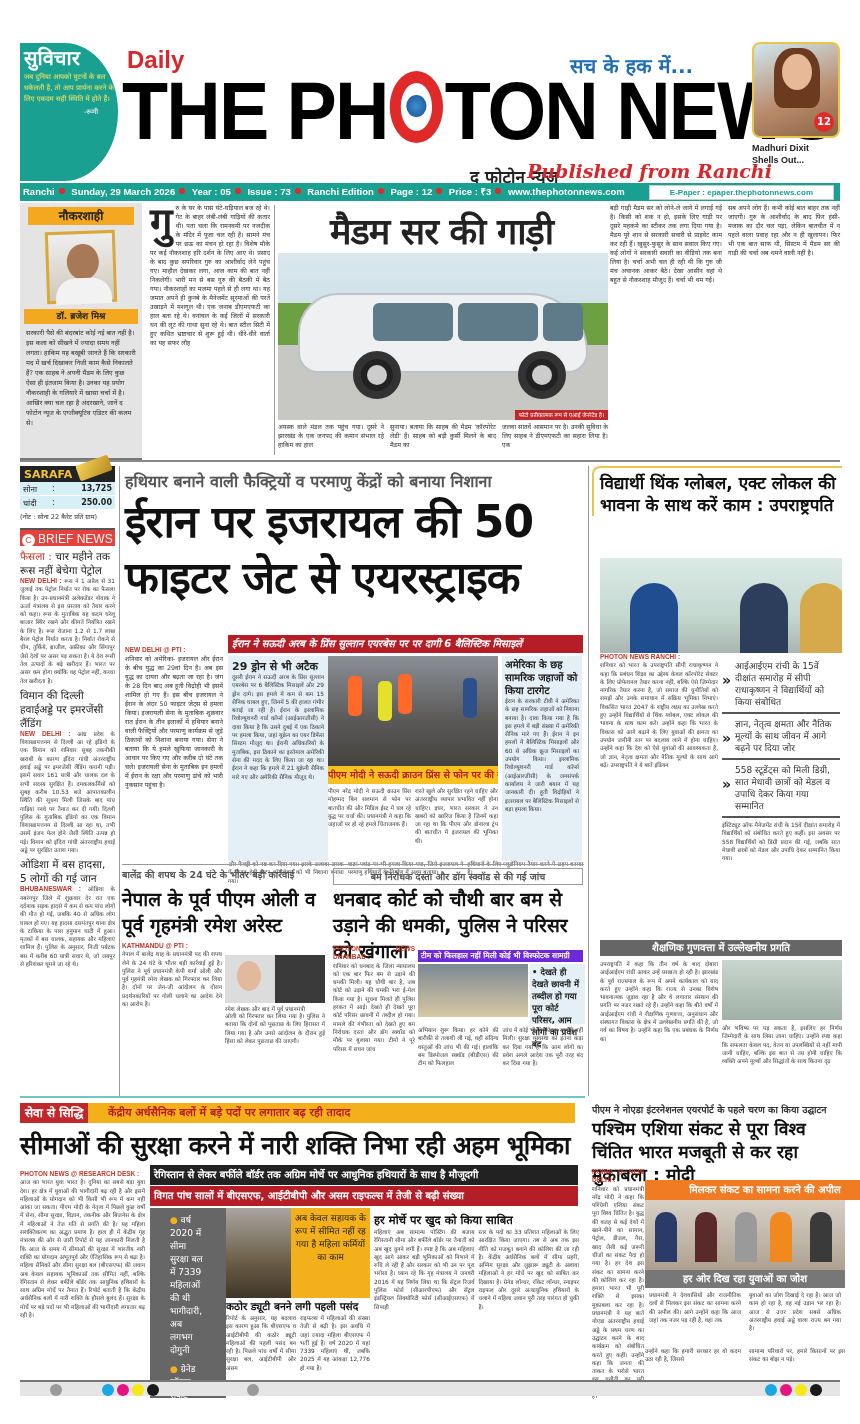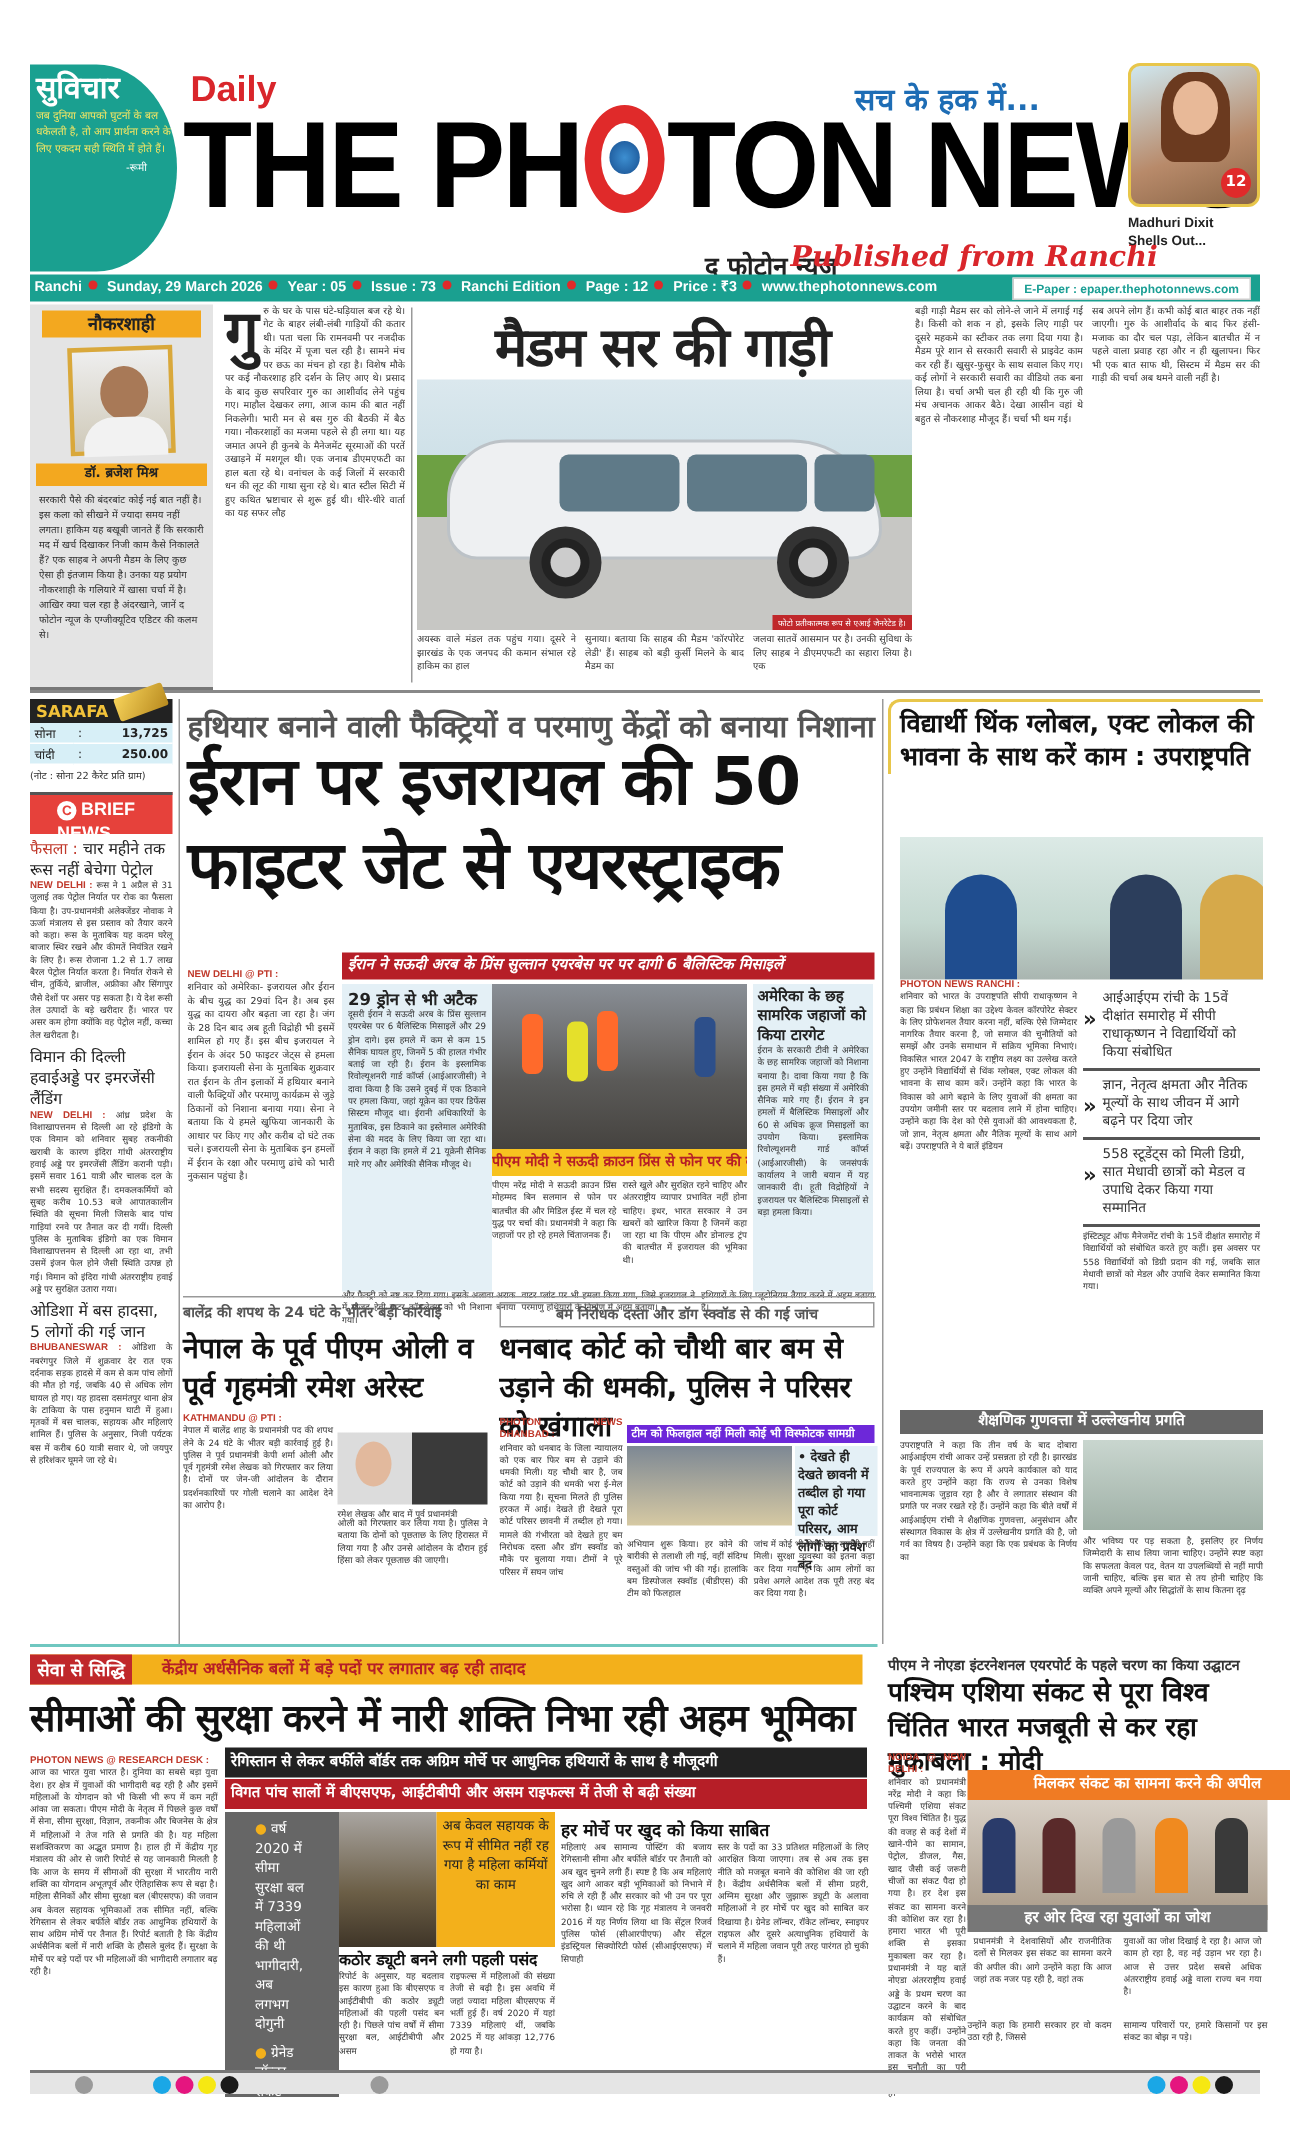--- a/index.html
+++ b/index.html
@@ -20,21 +20,21 @@
 #tagline{left:570px;top:52px;color:#1e6db5;font-size:20px;font-weight:bold}
 #hindiname{left:470px;top:165px;font-size:17px;font-weight:bold;color:#222}
 #published{left:527px;top:160px;font-size:19px;font-style:italic;font-weight:bold;color:#d9262b;font-family:"DejaVu Serif",serif}
 #celeb{left:752px;top:42px;width:88px;height:96px;border:2px solid #e8c64a;border-radius:8px;overflow:hidden;background:linear-gradient(160deg,#cfe7ef,#b88a6a 60%,#8a6546)}
 #celeb .face{position:absolute;left:28px;top:10px;width:30px;height:36px;border-radius:50%;background:#e8b998}
 #celeb .hair{position:absolute;left:20px;top:4px;width:46px;height:60px;border-radius:40% 40% 20% 20%;background:#6b3a1f}
 #celeb .badge{position:absolute;right:4px;bottom:4px;width:20px;height:20px;border-radius:50%;background:#e02a2a;color:#fff;font-size:10px;font-weight:bold;text-align:center;line-height:20px}
 #celebcap{left:752px;top:142px;font-size:9px;font-weight:bold;line-height:12px;color:#222;font-family:"Liberation Sans",sans-serif}
 #infobar{left:20px;top:183px;width:820px;height:18px;background:#1aa090;color:#fff;font-size:9.5px;font-weight:bold;font-family:"Liberation Sans",sans-serif;line-height:18px;padding-left:3px;white-space:nowrap}
 #infobar .dot{display:inline-block;width:6px;height:6px;border-radius:50%;background:#e02a2a;margin:0 4px;vertical-align:1px}
-#epaper{position:absolute;right:6px;top:2px;background:#fff;color:#1a9e94;font-size:8px;line-height:13px;padding:0 7px;border:1px solid #ccc}
+#epaper{position:absolute;right:6px;top:2px;background:#fff;color:#1a9e94;font-size:8px;line-height:13px;padding:0 20px;border:1px solid #ccc}
 
 #nauk{left:20px;top:203px;width:122px;height:258px;background:#e4e4e4;border-bottom:3px solid #777}
 #nauk .hdr{background:#f3a81f;margin:4px 8px 0 8px;text-align:center;font-weight:bold;font-size:12px;color:#222;height:18px;line-height:18px}
 #nauk .photo{margin:6px auto;width:70px;height:72px;background:linear-gradient(#eee,#cfc9b8);border:3px solid #d9a83b;position:relative;transform:rotate(-2deg)}
 #nauk .photo .h{position:absolute;left:18px;top:10px;width:32px;height:36px;border-radius:50%;background:#a87957}
 #nauk .photo .b{position:absolute;left:6px;top:44px;width:56px;height:26px;background:#f2f2f2;border-radius:20px 20px 0 0}
 #nauk .name{background:#f3a81f;margin:0 4px;text-align:center;font-weight:bold;font-size:9px;color:#222;height:15px;line-height:15px}
 #nauk .body{padding:4px 6px;font-size:6.5px;line-height:10px;color:#333}
 
 #guru{left:150px;top:203px;width:120px}
@@ -53,27 +53,27 @@
 .hr{position:absolute;height:2px;background:#888}
 
 #sarafa{left:20px;top:466px;width:95px}
 #sarafa .hd{background:#222;color:#f2c23a;font-weight:bold;font-size:11px;padding:2px 4px;position:relative;height:16px}
 #sarafa .hd .bar{position:absolute;right:4px;top:-6px;width:34px;height:16px;background:linear-gradient(135deg,#f7d35a,#b88a1f);transform:rotate(-20deg);border-radius:2px}
 #sarafa table{width:100%;border-collapse:collapse;background:#d7eff7;font-size:8px}
 #sarafa td{padding:1px 3px;border-bottom:1px solid #fff}
 #sarafa td.v{text-align:right;font-weight:bold}
 #sarafa .note{font-size:6.5px;color:#333;padding:2px 0}
 #brief{left:20px;top:528px;width:95px}
-#brief .hd{background:#e6413b;color:#fff;font-weight:bold;font-size:12px;font-family:"Liberation Sans",sans-serif;padding:1px 18px;height:28px;line-height:16px;border-top:2px solid #555}
+#brief .hd{background:#e6413b;color:#fff;font-weight:normal;font-size:12px;font-family:"Liberation Sans",sans-serif;padding:1px 2px;height:18px;line-height:16px;border-top:2px solid #555}
 #brief .hd .ic{display:inline-block;width:13px;height:13px;border-radius:50%;background:#fff;color:#e6413b;font-size:9px;text-align:center;line-height:13px;vertical-align:0;margin-right:3px}
 .bh{font-size:10.5px;line-height:14px;color:#222;margin-top:3px}
 .bh b{color:#c0392b;font-weight:normal}
 .vline{position:absolute;width:1px;background:#999}
 
-#kicker1{left:125px;top:470px;font-size:20px;font-weight:bold;color:#555;white-space:nowrap}
+#kicker1{left:125px;top:470px;font-size:16px;font-weight:bold;color:#555;white-space:nowrap}
 #mainhead{left:125px;top:494px;width:460px;font-size:44px;font-weight:bold;line-height:56px;color:#111;letter-spacing:-1px}
 #col1{left:125px;top:645px;width:98px}
 #redbar{left:228px;top:635px;width:355px;height:18px;background:#b61e27;color:#fff;font-size:10px;font-weight:bold;font-style:italic;line-height:18px;padding-left:4px;white-space:nowrap;overflow:hidden}
 #drone{left:228px;top:656px;width:100px;height:205px;background:#e4f0f6;padding:2px 4px}
 #drone .h{font-size:11px;font-weight:bold;color:#222}
 #photo1{left:328px;top:656px;width:170px;height:128px;background:linear-gradient(#8a8f96,#5b5a58 50%,#3d3a36);overflow:hidden}
 #photo1 .p{position:absolute;width:14px;height:40px;background:#ff6a2b;border-radius:5px}
 #photo1 .cap{position:absolute;left:0;right:0;bottom:0;height:18px;background:#f7c21f;color:#b61e27;font-size:9.5px;font-weight:bold;line-height:18px;text-align:center;white-space:nowrap}
 #amerika{left:502px;top:656px;width:80px;height:205px;background:#e4f0f6;padding:2px 3px}
 #amerika .h{font-size:10px;font-weight:bold;line-height:13px;color:#222}

